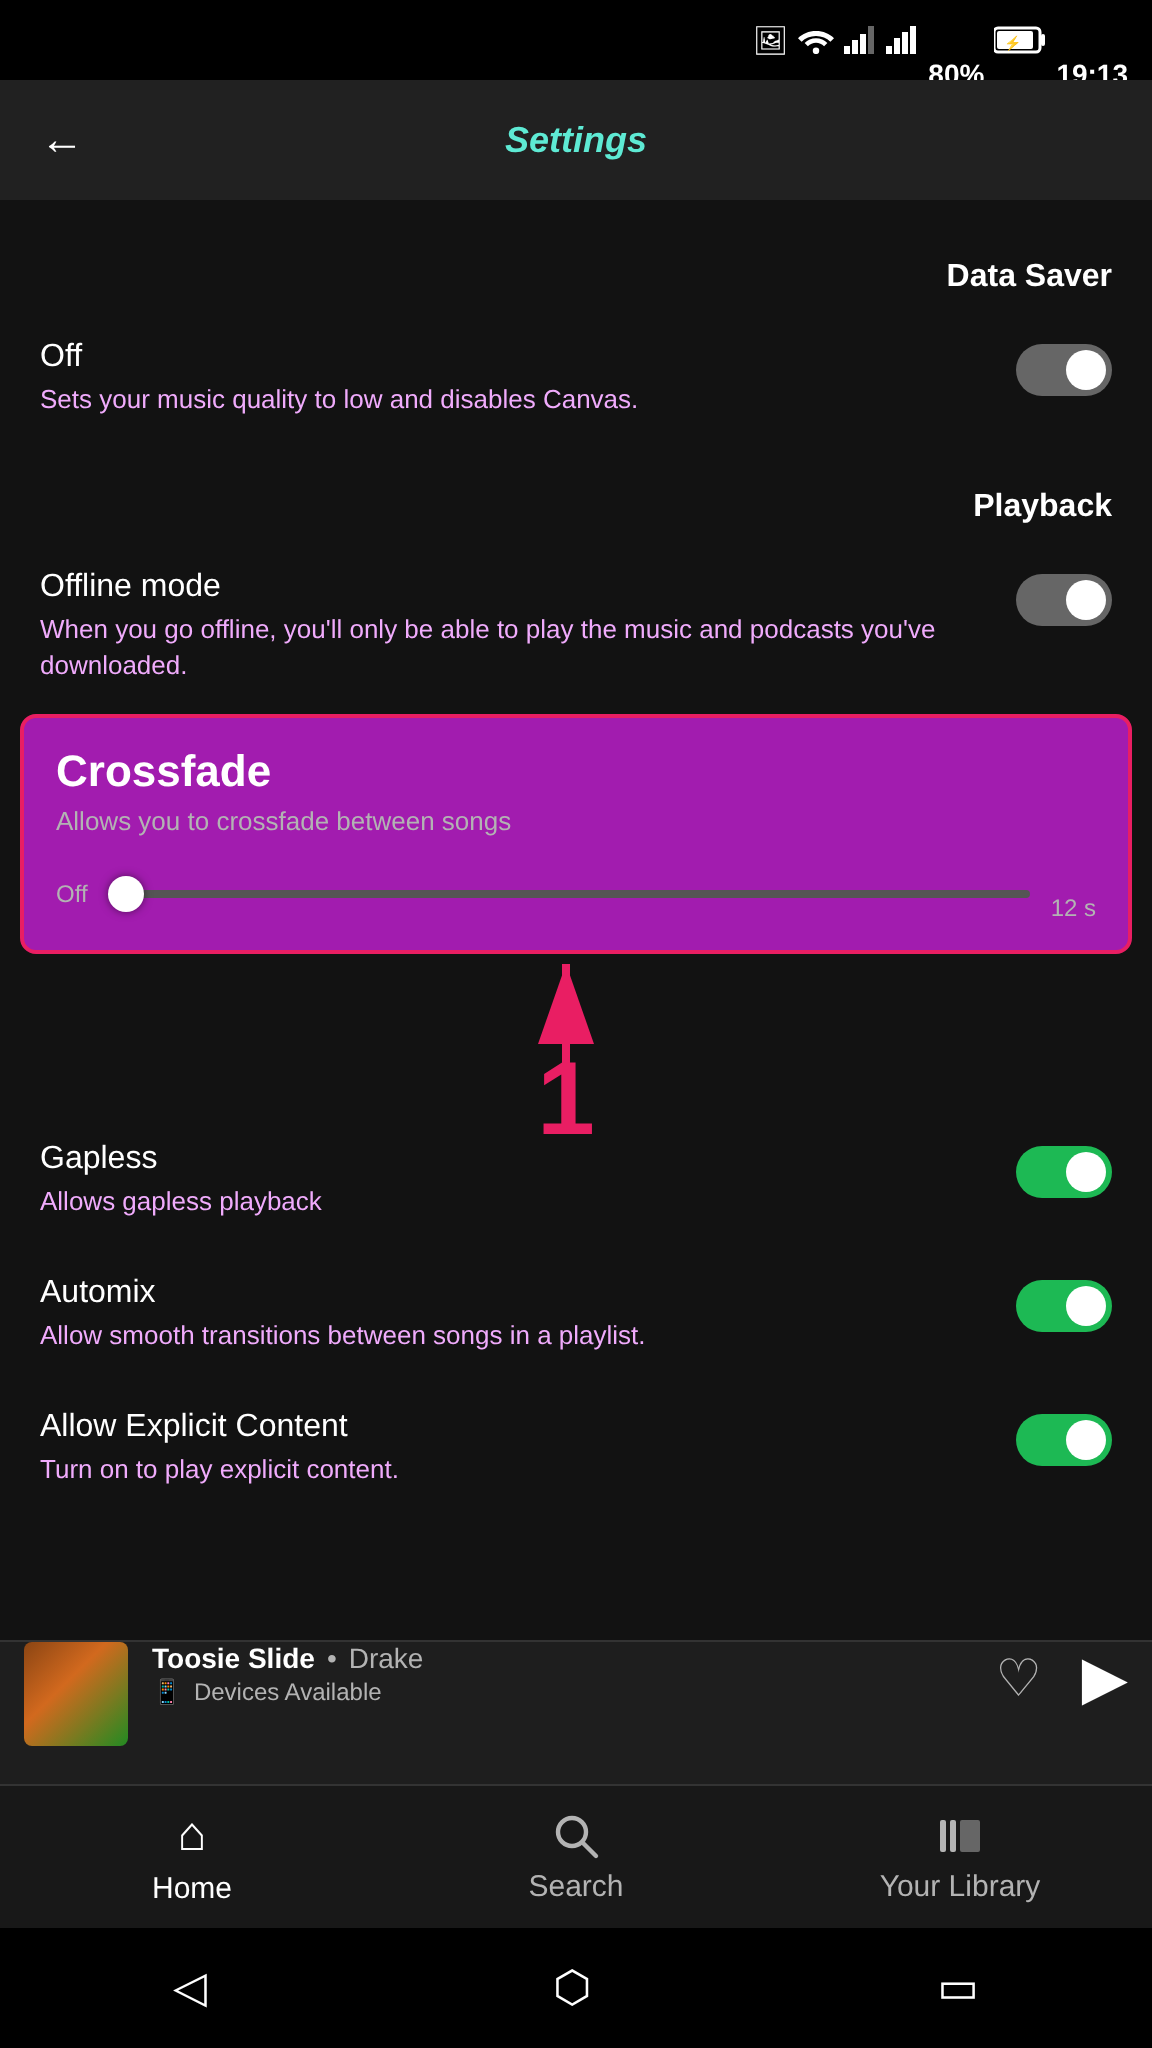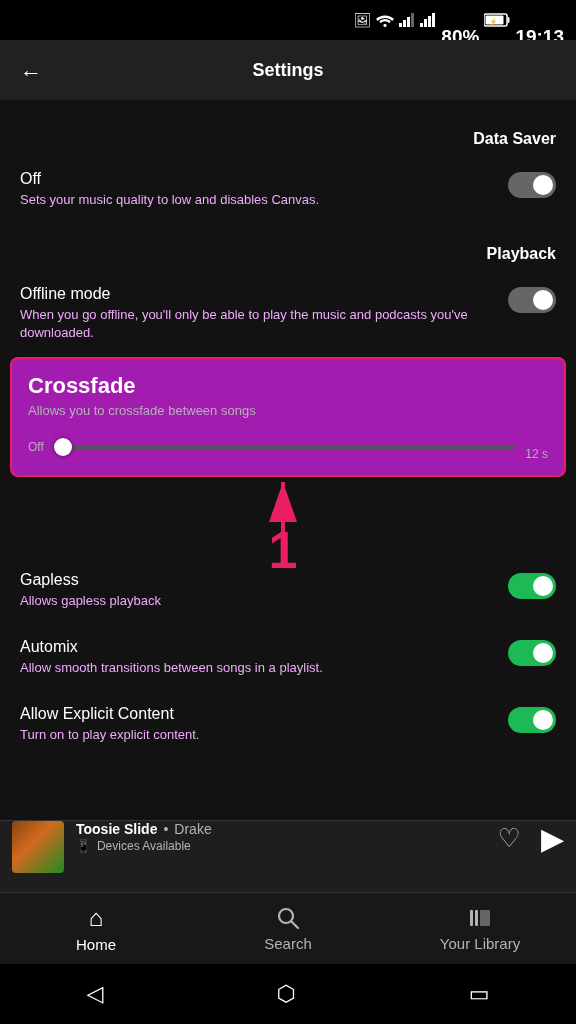--- a/index.html
+++ b/index.html
@@ -23,21 +23,21 @@
       justify-content: flex-end;
       padding: 0 12px;
       gap: 6px;
     }
     .status-icons {
       display: flex;
       align-items: center;
       gap: 5px;
     }
     .status-text {
-      font-size: 19px;
+      font-size: 14px;
       color: #fff;
       font-weight: 600;
       margin-top: 33px;
     }
 
     
     .top-nav {
       height: 60px;
       background: #212121;
       display: flex;
@@ -51,21 +51,22 @@
       left: 20px;
       background: none;
       border: none;
       color: #fff;
       font-size: 22px;
       cursor: pointer;
     }
     .nav-title {
       font-size: 18px;
       font-weight: 700;
-      color: #ffffff;
+      color: #5eead4;
+      font-style: italic;
     }
 
     
     .content {
       height: calc(1024px - 40px - 60px - 72px - 60px - 72px);
       overflow-y: auto;
       padding: 20px 0;
     }
 
     .section-header {

